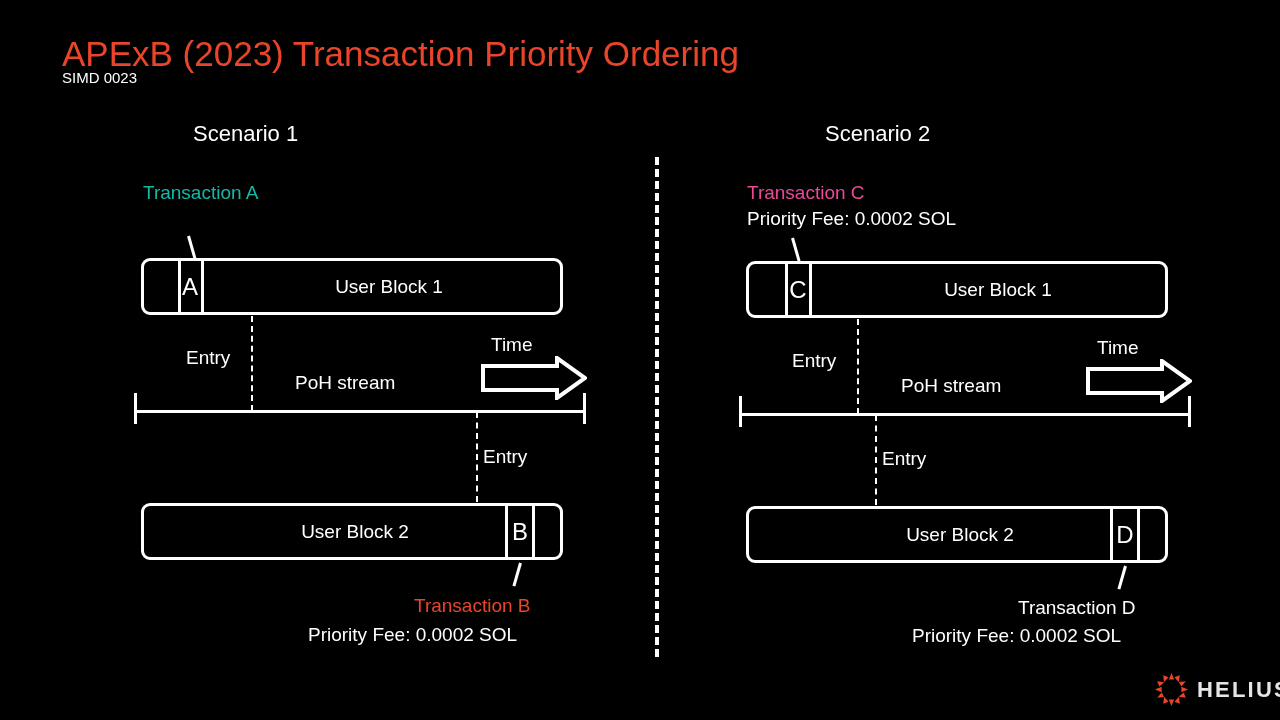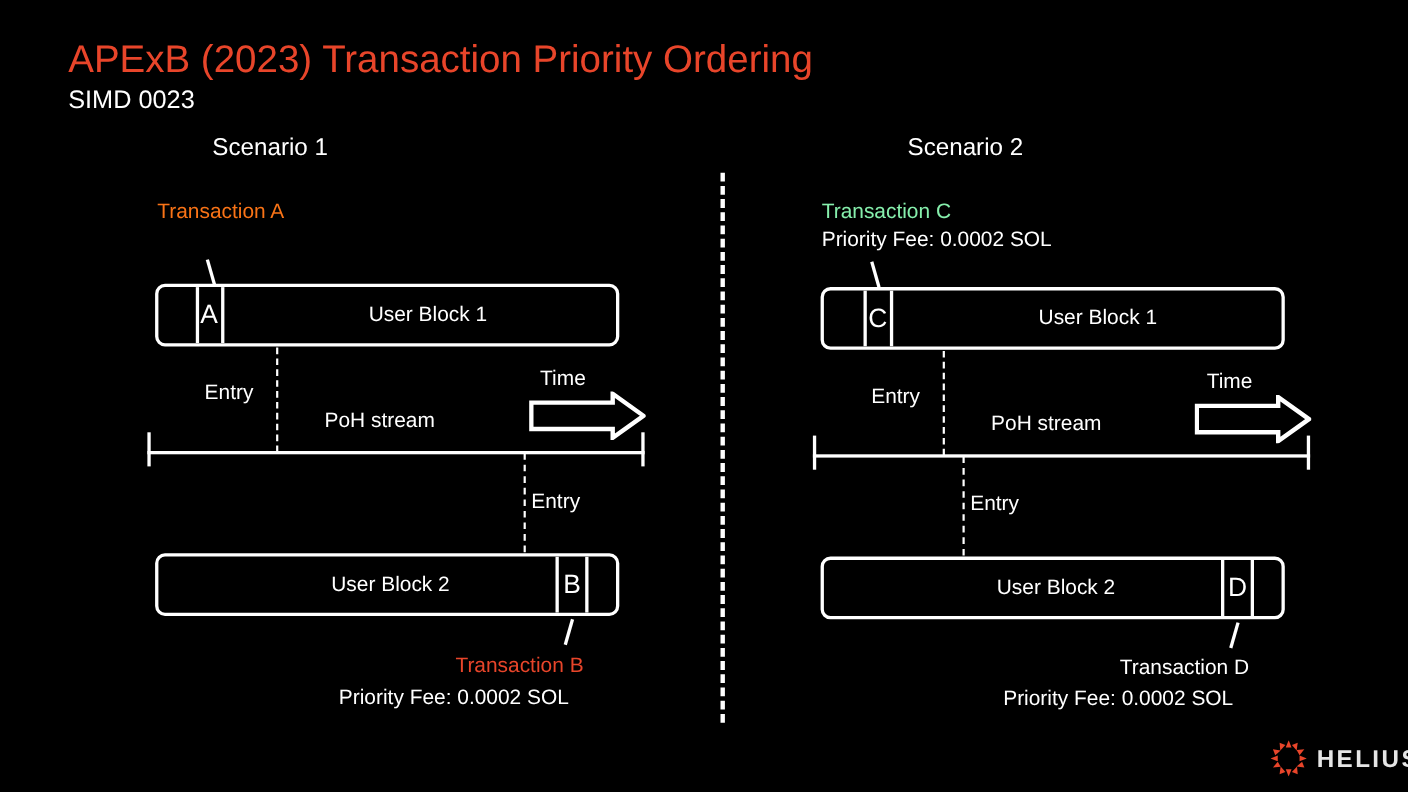--- a/index.html
+++ b/index.html
@@ -13,22 +13,22 @@
   }
   .slide{position:absolute;inset:0;margin-left:20px;}
 
   
   .title{
     position:absolute;left:42px;top:33px;
     font-size:35px;line-height:42px;
     color:#E8452A;white-space:nowrap;letter-spacing:0px;
   }
   .subtitle{
-    position:absolute;left:42px;top:79px;
-    font-size:23px;line-height:23px;color:#ffffff;white-space:nowrap;
+    position:absolute;left:42px;top:66px;
+    font-size:15px;line-height:23px;color:#ffffff;white-space:nowrap;
   }
 
   
   .scenario-title{
     position:absolute;font-size:22px;line-height:26px;
     color:#ffffff;white-space:nowrap;text-align:left;
   }
   #scn1-title{left:173px;top:121px;width:300px;}
   #scn2-title{left:805px;top:121px;width:300px;}
 
@@ -91,21 +91,21 @@
 
 <div class="slide">
 
   <div class="title" style="color: rgb(232, 69, 42);">APExB (2023) Transaction Priority Ordering</div>
   <div class="subtitle">SIMD 0023</div>
 
   <div class="center-divider"></div>
 
   <div class="scenario-title" id="scn1-title">Scenario 1</div>
 
-  <div class="txt" id="s1-tx-a" style="left: 123px; top: 180px; color: #f97316;">Transaction A</div>
+  <div class="txt" id="s1-tx-a" style="left: 123px; top: 180px; color: #14b8a6;">Transaction A</div>
 
   <div class="leader" style="left:167px;top:236px;height:24px;transform:rotate(-16deg);"></div>
 
   <div class="block" style="left:121px;top:258px;width:422px;height:57px;">
     <div class="cell-div" style="left:34px;"></div>
     <div class="cell-div" style="left:57px;"></div>
     <div class="cell-letter" style="left:46px;">A</div>
     <div class="block-label" style="left:245px;">User Block 1</div>
   </div>
 
@@ -133,21 +133,21 @@
     <div class="cell-letter" style="left:376px;">B</div>
     <div class="block-label" style="left:211px;">User Block 2</div>
   </div>
 
   <div class="leader" style="left:499px;top:563px;height:24px;transform:rotate(16deg);"></div>
   <div class="txt red" style="left: 394px; top: 593px; color: rgb(232, 69, 42);">Transaction B</div>
   <div class="txt" style="left:288px;top:622px;">Priority Fee: 0.0002 SOL</div>
 
   <div class="scenario-title" id="scn2-title">Scenario 2</div>
 
-  <div class="txt red" style="left: 727px; top: 180px; color: #86efac;">Transaction C</div>
+  <div class="txt red" style="left: 727px; top: 180px; color: #ec4899;">Transaction C</div>
   <div class="txt" style="left:727px;top:206px;">Priority Fee: 0.0002 SOL</div>
   <div class="leader" style="left:771px;top:238px;height:24px;transform:rotate(-16deg);"></div>
 
   <div class="block" style="left:726px;top:261px;width:422px;height:57px;">
     <div class="cell-div" style="left:36px;"></div>
     <div class="cell-div" style="left:60px;"></div>
     <div class="cell-letter" style="left:49px;">C</div>
     <div class="block-label" style="left:249px;">User Block 1</div>
   </div>
 

